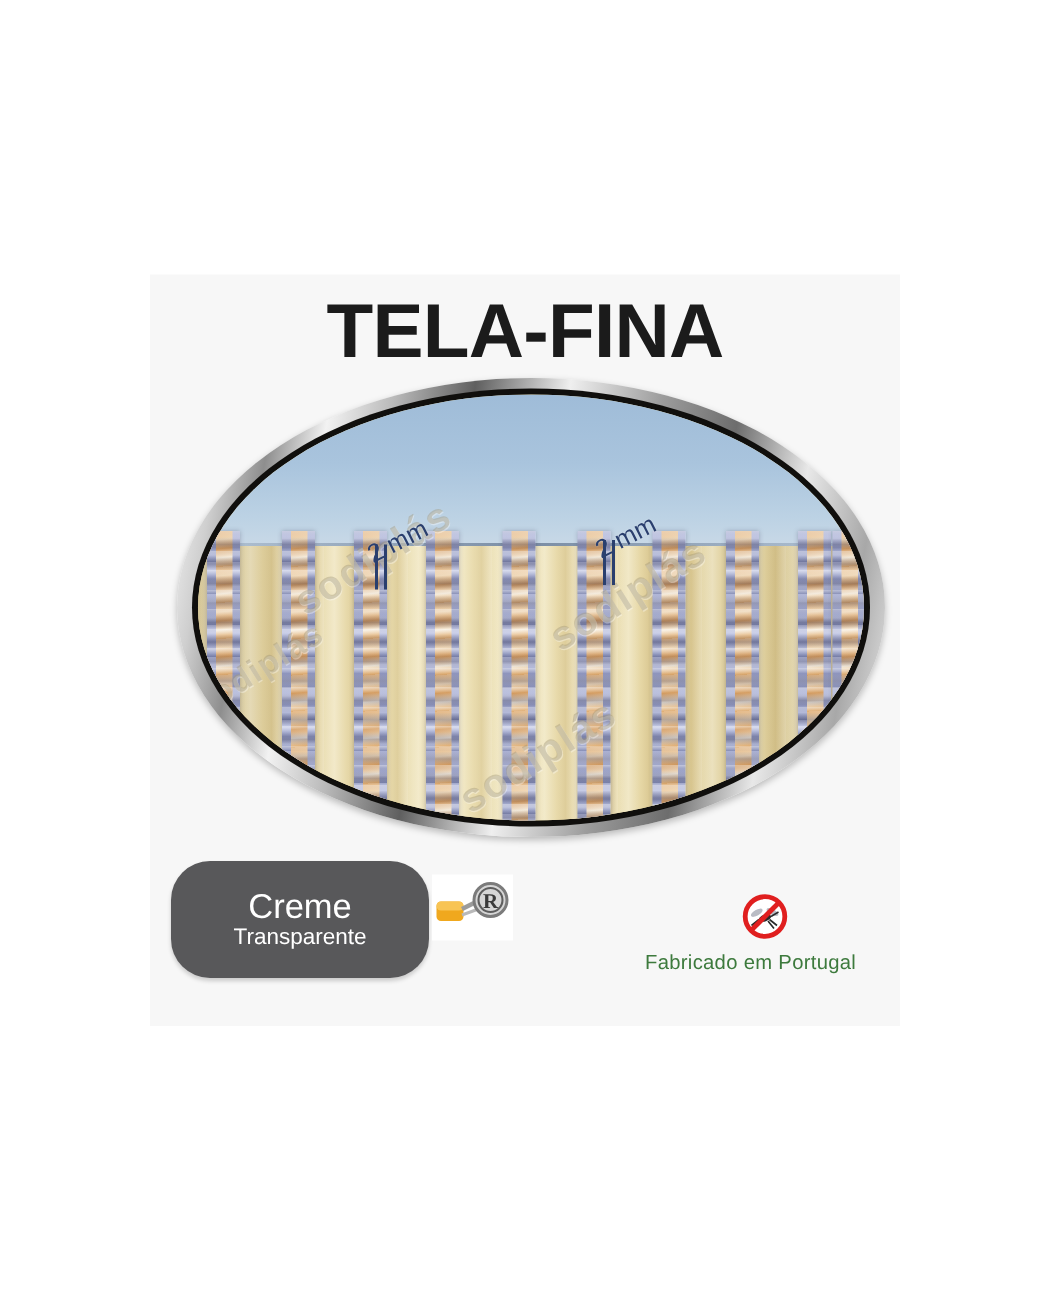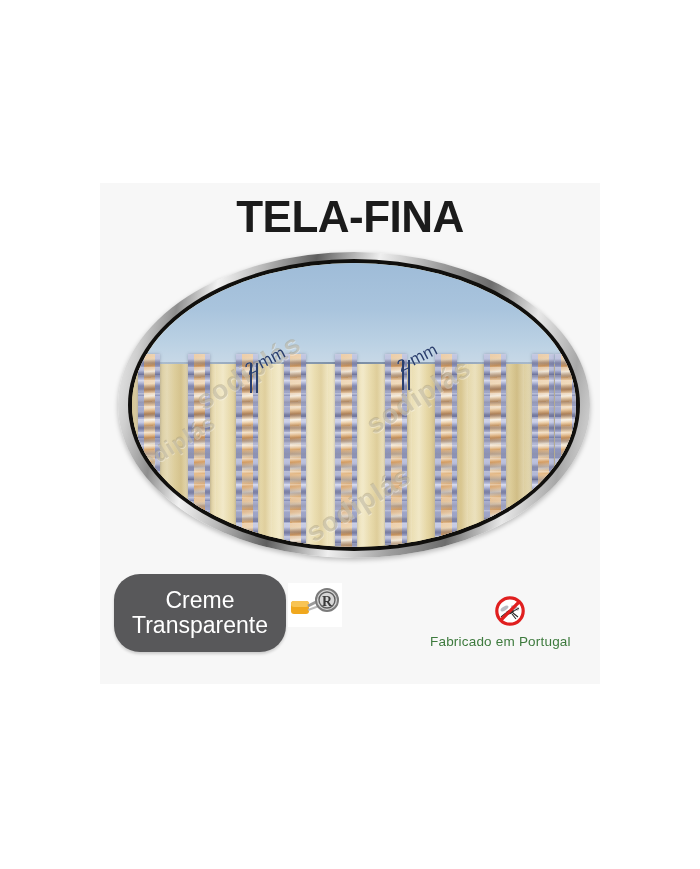--- a/index.html
+++ b/index.html
@@ -27,21 +27,21 @@
 
   
   #product-title {
     position: absolute;
     left: 0;
     top: 12px;
     width: 500px;
     text-align: center;
     font-family: "Liberation Sans", sans-serif;
     font-weight: bold;
-    font-size: 44px;
+    font-size: 51px;
     letter-spacing: -0.5px;
     color: #1b1b1b;
     line-height: 1;
   }
 
   
   #oval-wrap {
     position: absolute;
     left: 18px;
     top: 69px;
@@ -234,21 +234,21 @@
     border-radius: 26px;
     color: #ffffff;
     display: flex;
     flex-direction: column;
     align-items: center;
     justify-content: center;
     line-height: 1.08;
     box-shadow: 0 2px 3px rgba(0,0,0,.18);
   }
   #color-badge .line1 { font-size: 23px; }
-  #color-badge .line2 { font-size: 23px; }
+  #color-badge .line2 { font-size: 15px; }
 
   
   #trademark-icon {
     position: absolute;
     left: 188px;
     top: 400px;
     width: 54px;
     height: 44px;
     background: #ffffff;
   }

